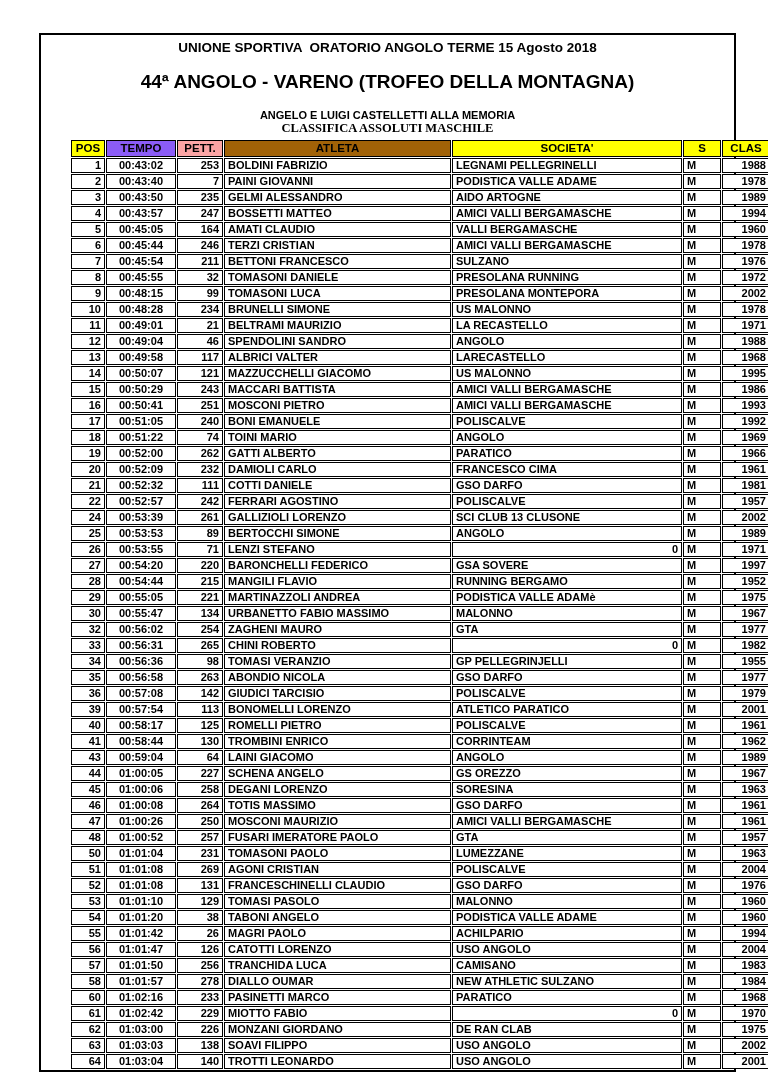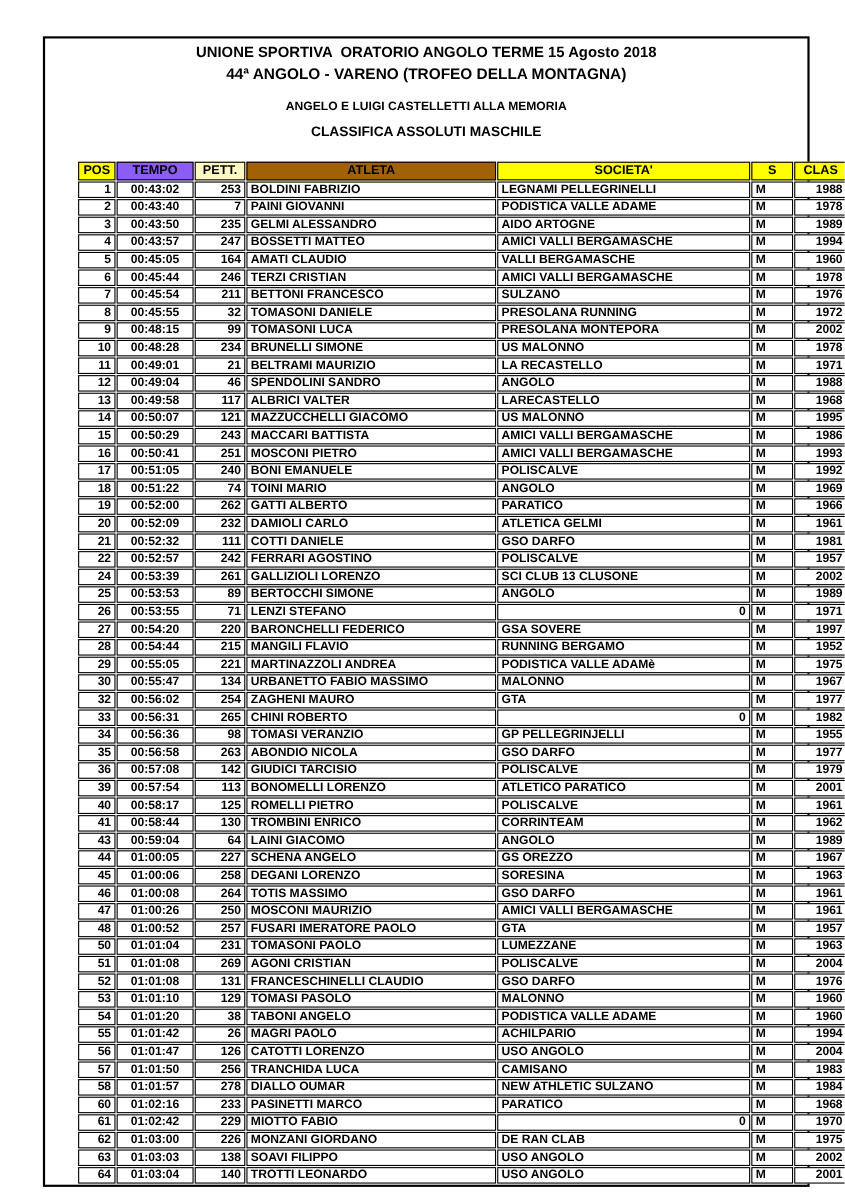--- a/index.html
+++ b/index.html
@@ -23,42 +23,43 @@
     left: 39px;
     top: 33px;
     width: 697px;
     box-sizing: border-box;
     border: 2px solid #000;
     background: #ffffff;
   }
   .title-block {
     text-align: center;
     padding-top: 5px;
-    padding-bottom: 19px;
+    padding-bottom: 3px;
   }
   .title-line1 {
     font-size: 13.5px;
     font-weight: bold;
     white-space: pre-wrap;
     letter-spacing: 0px;
   }
   .title-line2 {
-    font-size: 14px;
+    font-size: 19px;
     font-weight: bold;
-    margin-top: 4px;
+    margin-top: 16px;
   }
   .title-line3 {
     font-size: 11px;
     font-weight: bold;
     margin-top: 16px;
   }
   .title-line4 {
     font-size: 12.5px;
     font-weight: bold;
-    margin-top: 10px;
+    margin-top: 0;
+    font-family: Liberation Serif, serif;
   }
   table.results {
     width: 100%;
     border-collapse: separate;
     border-spacing: 1px;
     table-layout: fixed;
     padding-left: 29px;
   }
   table.results th,
   table.results td {
@@ -106,21 +107,21 @@
         <col style="width:46px">
         <col style="width:227px">
         <col style="width:230px">
         <col style="width:38px">
         <col style="width:48px">
       </colgroup>
       <thead>
         <tr id="header-row">
             <th style="background: rgb(255, 255, 0);">POS</th>
             <th style="background: #8b5cf6;">TEMPO</th>
-            <th style="background: #fef9c3;">PETT.</th>
+            <th style="background: #fca5a5;">PETT.</th>
             <th style="background: #a16207;">ATLETA</th>
             <th style="background: rgb(255, 255, 0);">SOCIETA'</th>
             <th style="background: rgb(255, 255, 0);">S</th>
             <th style="background: rgb(255, 255, 0);">CLAS</th>
           </tr>
       </thead>
       <tbody id="results-body">
           <tr>
             <td class="col-pos">1</td>
             <td class="col-tempo">00:43:02</td>
@@ -290,21 +291,21 @@
             <td class="col-atleta">GATTI ALBERTO</td>
             <td class="col-societa">PARATICO</td>
             <td class="col-s">M</td>
             <td class="col-clas">1966</td>
           </tr>
           <tr>
             <td class="col-pos">20</td>
             <td class="col-tempo">00:52:09</td>
             <td class="col-pett">232</td>
             <td class="col-atleta">DAMIOLI CARLO</td>
-            <td class="col-societa">ATLETICA GELMI</td>
+            <td class="col-societa">FRANCESCO CIMA</td>
             <td class="col-s">M</td>
             <td class="col-clas">1961</td>
           </tr>
           <tr>
             <td class="col-pos">21</td>
             <td class="col-tempo">00:52:32</td>
             <td class="col-pett">111</td>
             <td class="col-atleta">COTTI DANIELE</td>
             <td class="col-societa">GSO DARFO</td>
             <td class="col-s">M</td>

